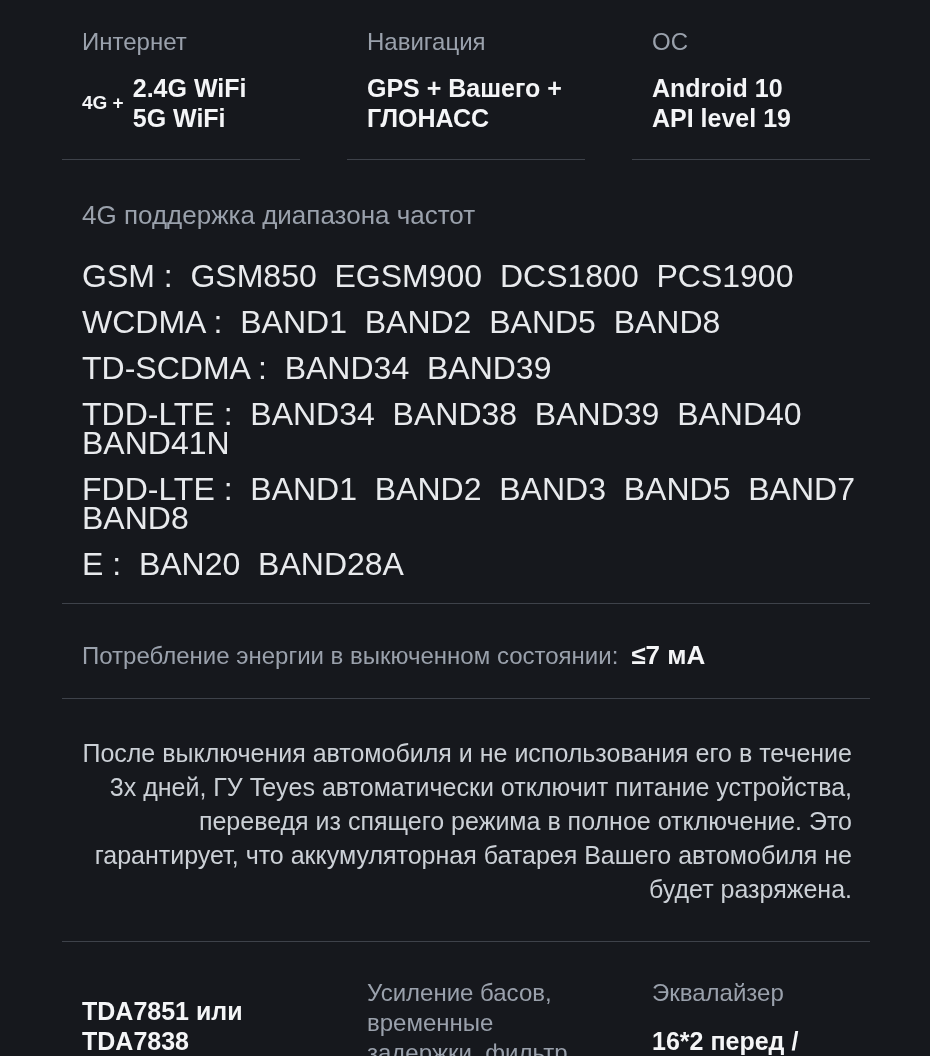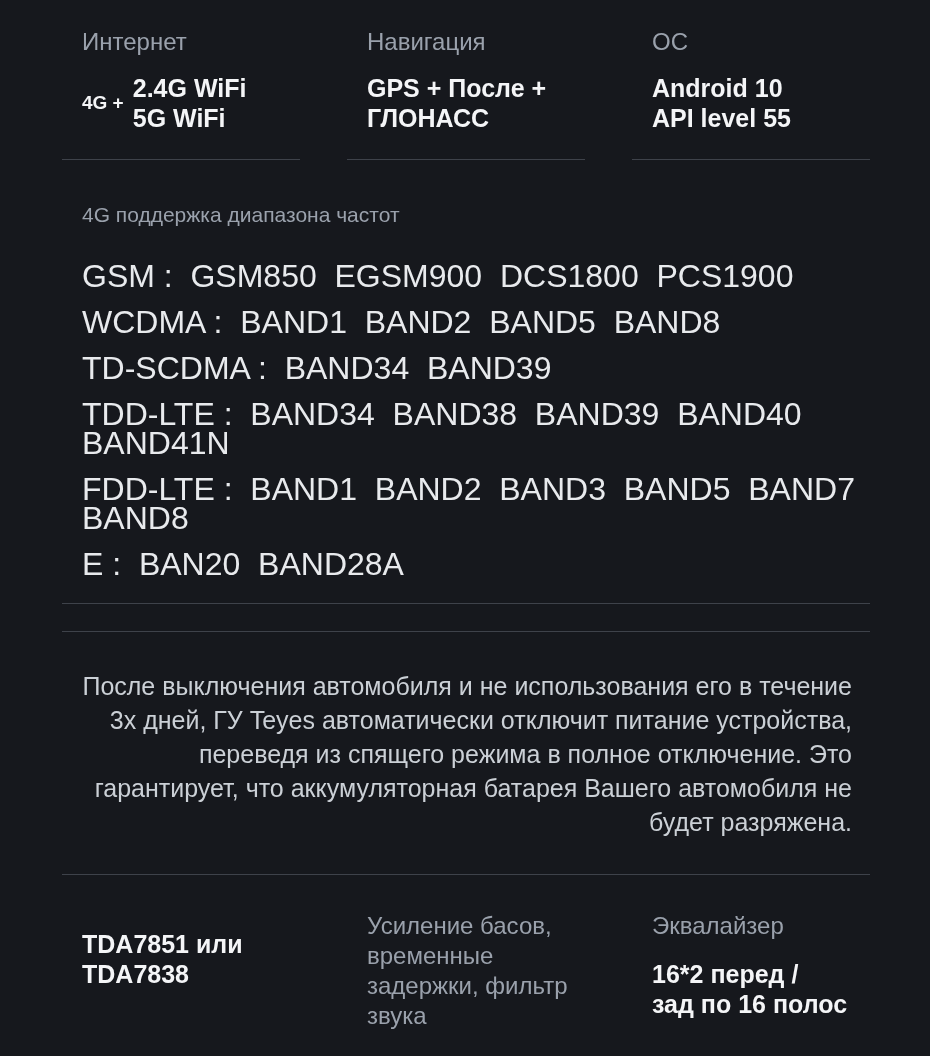--- a/index.html
+++ b/index.html
@@ -56,21 +56,21 @@
     font-size:19px;
     font-weight:700;
     white-space:nowrap;
   }
   
   .bands{
     margin-top:40px;
     padding-left:20px;
   }
   .bands-title{
-    font-size:21px;
+    font-size:26px;
     line-height:30px;
     color:var(--label-color);
     margin-bottom:32px;
   }
   .band-line{
     font-size:32px;
     line-height:29px;
     color:var(--band-color);
     white-space:pre-wrap;
     margin-bottom:17px;
@@ -123,41 +123,44 @@
     <div class="spec-cell">
       <div class="spec-label">Интернет</div>
       <div class="spec-value inet-value">
         <span class="inet-prefix">4G +</span>
         <span class="pre">2.4G WiFi
 5G WiFi</span>
       </div>
     </div>
     <div class="spec-cell">
       <div class="spec-label">Навигация</div>
-      <div class="spec-value pre">GPS + После +
+      <div class="spec-value pre">GPS + Вашего +
 ГЛОНАСС</div>
     </div>
     <div class="spec-cell">
       <div class="spec-label">ОС</div>
       <div class="spec-value pre">Android 10
-API level 55</div>
+API level 19</div>
     </div>
   </div>
 
   <div class="bands">
     <div class="bands-title">4G поддержка диапазона частот</div>
     <div class="band-line">GSM :  GSM850  EGSM900  DCS1800  PCS1900</div>
     <div class="band-line">WCDMA :  BAND1  BAND2  BAND5  BAND8</div>
     <div class="band-line">TD-SCDMA :  BAND34  BAND39</div>
     <div class="band-line">TDD-LTE :  BAND34  BAND38  BAND39  BAND40  BAND41N</div>
     <div class="band-line">FDD-LTE :  BAND1  BAND2  BAND3  BAND5  BAND7  BAND8</div>
     <div class="band-line">E :  BAN20  BAND28A</div>
   </div>
   <hr class="divider divider-bands">
 
+  <div class="power-row">
+    <span>Потребление энергии в выкюченном состоянии:</span><span class="power-value">≤7 мА</span>
+  </div>
   <hr class="divider divider-power">
 
   <p class="note">После выключения автомобиля и не использования его в течение 3х дней, ГУ Teyes автоматически отключит питание устройства, переведя из спящего режима в полное отключение. Это гарантирует, что аккумуляторная батарея Вашего автомобиля не будет разряжена.</p>
   <hr class="divider divider-note">
 
   <div class="spec-grid bottom-grid">
     <div class="spec-cell no-border">
       <div class="spec-value pre">TDA7851 или
 TDA7838</div>
     </div>

